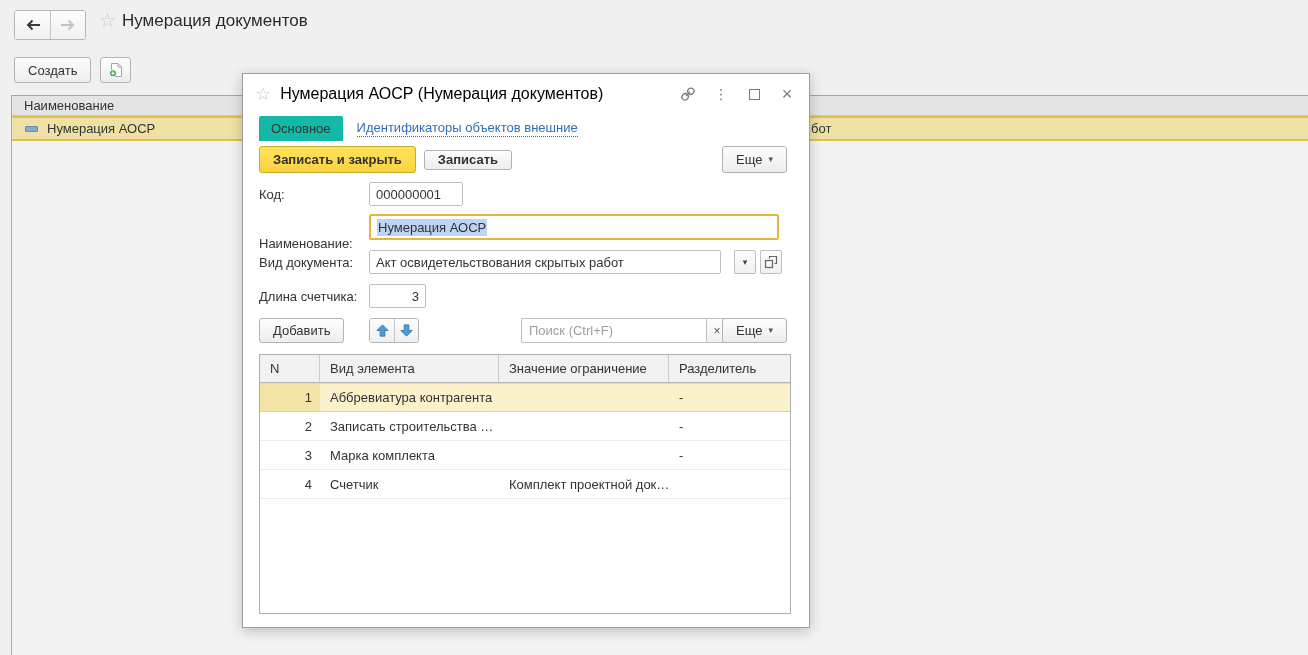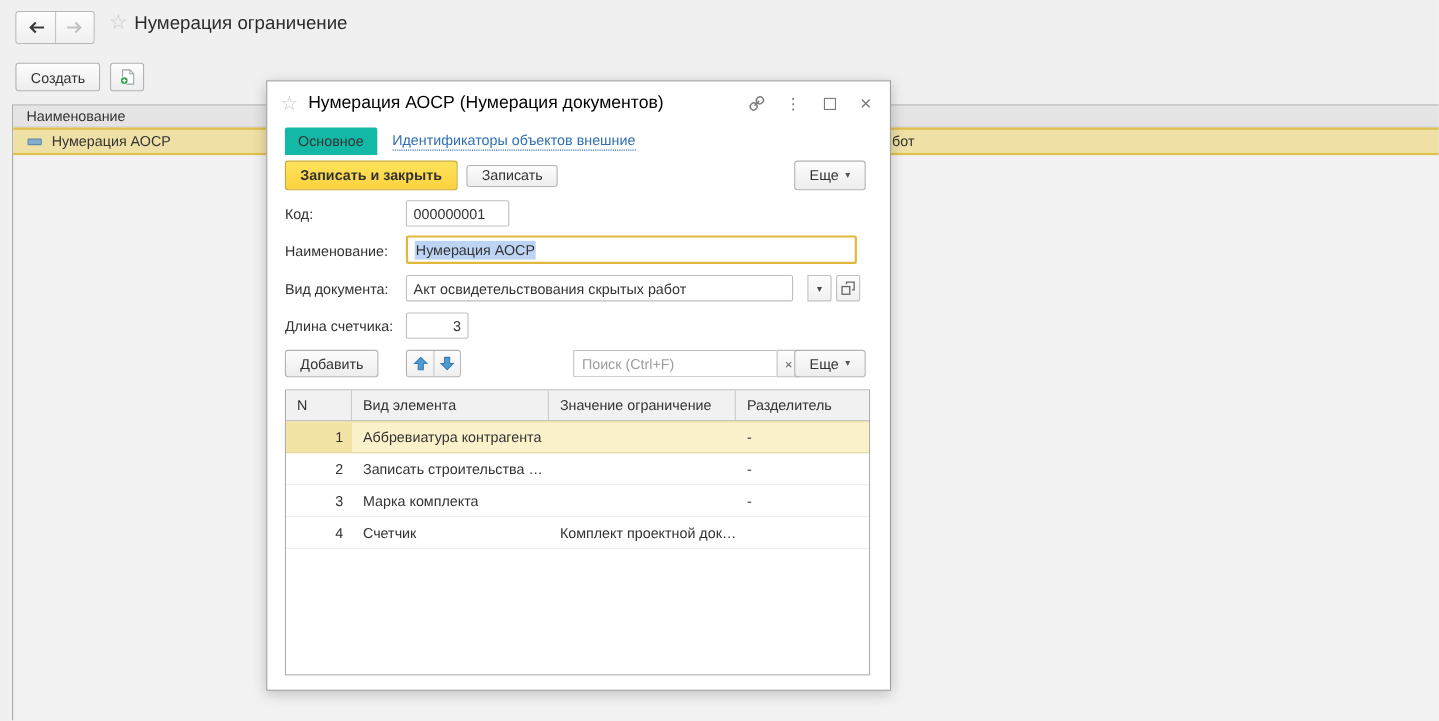--- a/index.html
+++ b/index.html
@@ -116,21 +116,21 @@
       <path d="M15 7 H3 M7.5 2.5 L3 7 l4.5 4.5" fill="none" stroke="#3A3A3A" stroke-width="2"></path>
     </svg>
   </div>
   <div class="nav-btn">
     <svg width="16" height="14" viewBox="0 0 16 14">
       <path d="M1 7 H13 M8.5 2.5 L13 7 l-4.5 4.5" fill="none" stroke="#C2C2C2" stroke-width="2"></path>
     </svg>
   </div>
 </div>
 <span class="abs star" style="left:99px; top:11px;">☆</span>
-<div class="abs page-title">Нумерация ограничение</div>
+<div class="abs page-title">Нумерация документов</div>
 
 <button class="btn abs" style="left:14px; top:57px;">Создать</button>
 <button class="btn btn-icon abs" style="left:100px; top:57px; width:31px;">
   <svg width="16" height="16" viewBox="0 0 16 16">
     <path d="M3.5 1.5 H10 L13.5 5 V14.5 H3.5 Z" fill="#FFFFFF" stroke="#9AA5AD"></path>
     <path d="M10 1.5 V5 H13.5" fill="none" stroke="#9AA5AD"></path>
     <circle cx="5" cy="11.3" r="3.5" fill="#35A045" stroke="#FFFFFF"></circle>
     <path d="M5 9.6 V13 M3.3 11.3 H6.7" stroke="#FFFFFF" stroke-width="1.3"></path>
   </svg>
 </button>
@@ -169,33 +169,33 @@
     </span>
   </div>
 
   <div class="dlg-tabs">
     <span class="tab-active">Основное</span>
     <span class="tab-link">Идентификаторы объектов внешние</span>
   </div>
 
   <div class="dlg-cmdbar">
     <button class="btn btn-yellow" style="height:27px;">Записать и закрыть</button>
-    <button class="btn cmd-save" style="height:20px;">Записать</button>
+    <button class="btn cmd-save" style="height:20px;font-weight:bold;">Записать</button>
     <button class="btn cmd-more" style="height:27px;">
       <span>Еще</span>
         <span class="caret">▾</span>
     </button>
   </div>
 
   <div class="field-label" style="top:108px;">Код:</div>
   <div class="field-input" style="left:126px; top:108px; width:94px;">
     <span>000000001</span>
   </div>
 
-  <div class="field-label" style="top:142px;">Наименование:</div>
+  <div class="field-label" style="top:157px;">Наименование:</div>
   <div class="field-input focus-input" style="left:126px; top:140px; width:410px;">
     <span class="sel-text">Нумерация АОСР</span>
   </div>
 
   <div class="field-label" style="top:176px;">Вид документа:</div>
   <div class="field-input" style="left:126px; top:176px; width:352px;">
     <span>Акт освидетельствования скрытых работ</span>
   </div>
   <div class="dd-btn" style="left:491px; top:176px;">
     <span class="caret">▾</span>

